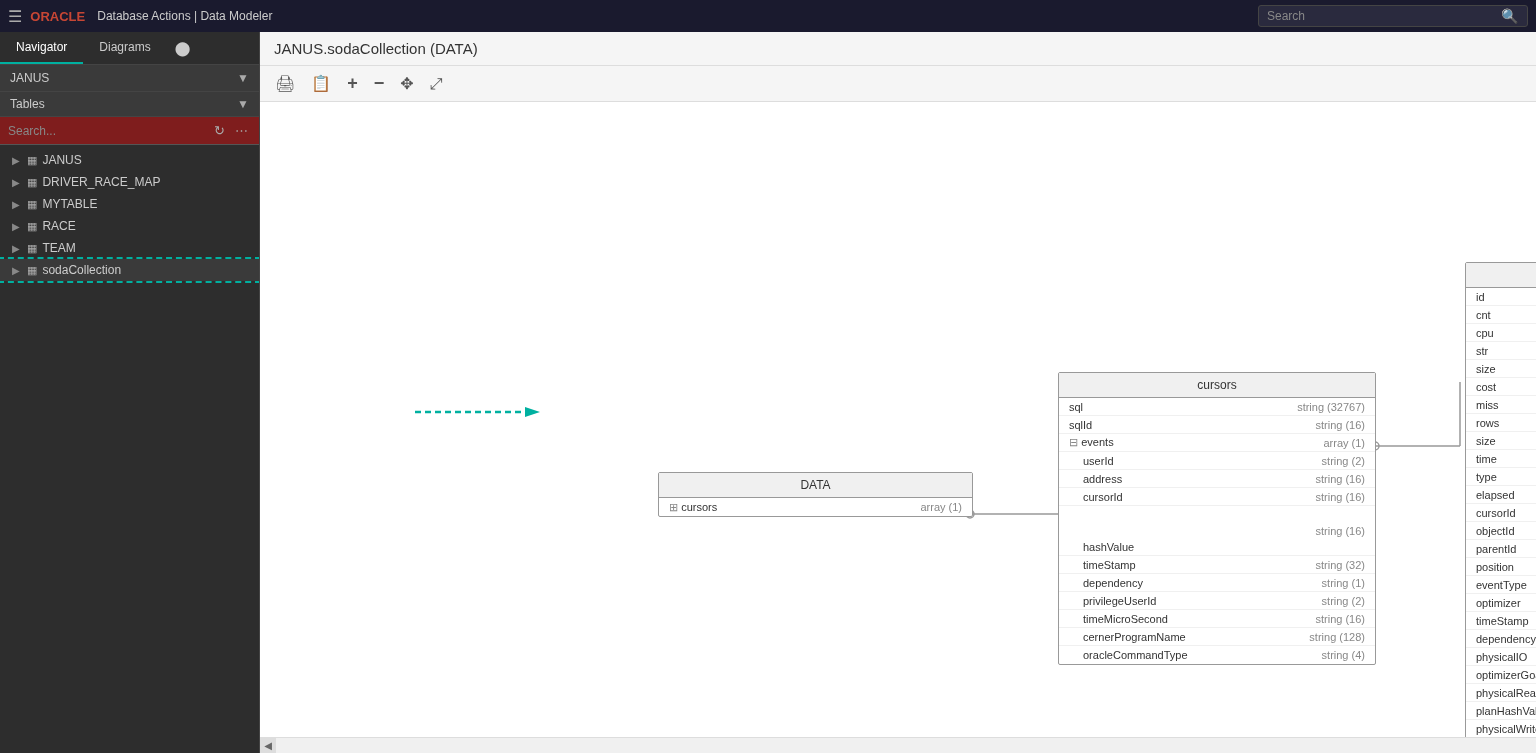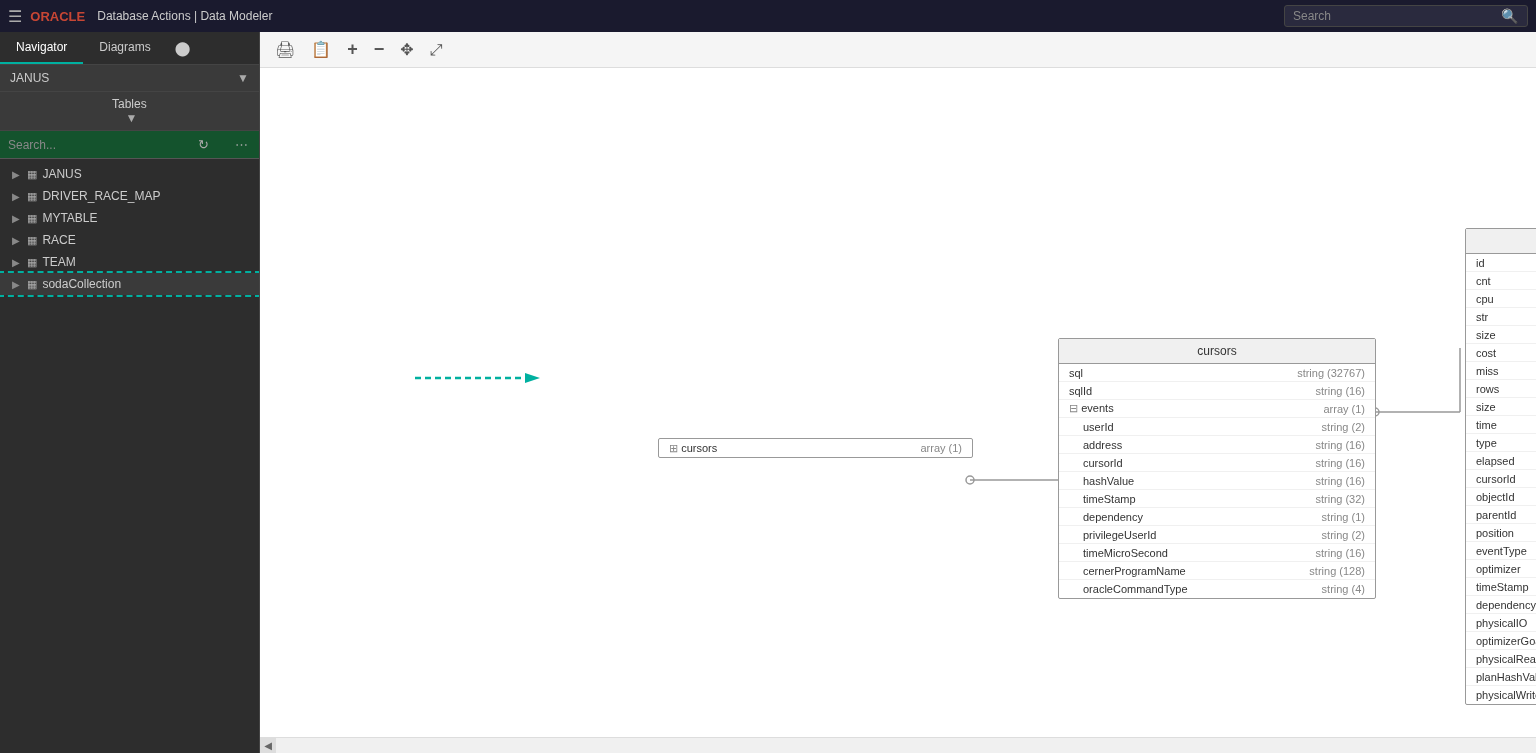--- a/index.html
+++ b/index.html
@@ -18,21 +18,21 @@
     #topbar .oracle-logo { color: #c74634; font-weight: bold; font-size: 13px; margin-right: 12px; }
     #topbar .app-title { color: #ccc; font-size: 12px; }
     #topbar .search-box {
       margin-left: auto;
       background: #2a2a3e;
       border: 1px solid #444;
       border-radius: 3px;
       display: flex;
       align-items: center;
       padding: 2px 8px;
-      width: 244px;
+      width: 270px;
     }
     #topbar .search-box input {
       background: transparent;
       border: none;
       color: #ccc;
       font-size: 12px;
       outline: none;
       flex: 1;
     }
     #topbar .search-box input::placeholder { color: #888; }
@@ -81,40 +81,39 @@
       appearance: none;
     }
     .schema-row .chevron { color: #aaa; margin-left: 4px; }
 
     .type-row {
       display: flex;
       align-items: center;
       padding: 5px 10px;
       background: #3a3a3a;
       border-bottom: 1px solid #444;
-      flex-direction: column;
     }
     .type-row select {
       flex: 1;
       background: transparent;
       color: #ccc;
       border: none;
       outline: none;
       font-size: 12px;
       appearance: none;
     }
     .type-row .chevron { color: #aaa; margin-left: 4px; }
 
     .search-row {
       display: flex;
       align-items: center;
       padding: 5px 8px;
-      background: #14532d;
+      background: #7f1d1d;
       border-bottom: 1px solid #555;
-      gap: 20px;
+      gap: 4px;
     }
     .search-row input {
       flex: 1;
       background: transparent;
       border: none;
       color: #ccc;
       font-size: 12px;
       outline: none;
     }
     .search-row input::placeholder { color: #888; }
@@ -319,20 +318,21 @@
       <div class="tree-item selected" style="outline: 2px dashed #00b0a0;">
         <span class="arrow">▶</span>
         <span class="table-icon">▦</span>
         <span>sodaCollection</span>
       </div>
     </div>
   </div>
 
   <div id="right-area">
 
+    <div id="right-topbar">JANUS.sodaCollection (DATA)</div>
 
     <div id="diagram-toolbar">
       <button class="toolbar-btn" title="Print">🖨</button>
       <button class="toolbar-btn" title="Copy">📋</button>
       <button class="toolbar-btn" title="Zoom In" style="font-size:18px; font-weight:bold;">+</button>
       <button class="toolbar-btn" title="Zoom Out" style="font-size:18px; font-weight:bold;">−</button>
       <button class="toolbar-btn" title="Move">✥</button>
       <button class="toolbar-btn" title="Fullscreen">⤢</button>
     </div>
 
@@ -357,20 +357,21 @@
         </svg>
 
         <div style="position:absolute; top:300px; left:155px; width:100px; height:20px; pointer-events:none;">
           <svg width="130" height="20">
             <line x1="0" y1="10" x2="110" y2="10" stroke="#00b0a0" stroke-width="2.5" stroke-dasharray="6,4"></line>
             <polygon points="110,5 125,10 110,15" fill="#00b0a0"></polygon>
           </svg>
         </div>
 
         <div class="diagram-table" style="left:398px; top:370px; width:315px;">
+          <div class="diagram-table-header">DATA</div>
           <div class="diagram-table-row">
             <span><span style="color:#888; margin-right:3px;">⊞</span>cursors</span>
             <span style="color:#888;">array (1)</span>
           </div>
         </div>
 
         <div class="diagram-table" style="left:798px; top:270px; width:318px;">
           <div class="diagram-table-header">cursors</div>
           <div class="diagram-table-row">
               <span>sql</span>
@@ -390,21 +391,21 @@
             </div>
           <div class="diagram-table-row">
               <span style="padding-left:14px;">address</span>
               <span style="color:#888;">string (16)</span>
             </div>
           <div class="diagram-table-row">
               <span style="padding-left:14px;">cursorId</span>
               <span style="color:#888;">string (16)</span>
             </div>
           <div class="diagram-table-row">
-              <span style="padding-left:14px;">hashValue</span>
+              <span style="padding-left:14px;margin-top:33px;">hashValue</span>
               <span style="color:#888;">string (16)</span>
             </div>
           <div class="diagram-table-row">
               <span style="padding-left:14px;">timeStamp</span>
               <span style="color:#888;">string (32)</span>
             </div>
           <div class="diagram-table-row">
               <span style="padding-left:14px;">dependency</span>
               <span style="color:#888;">string (1)</span>
             </div>

